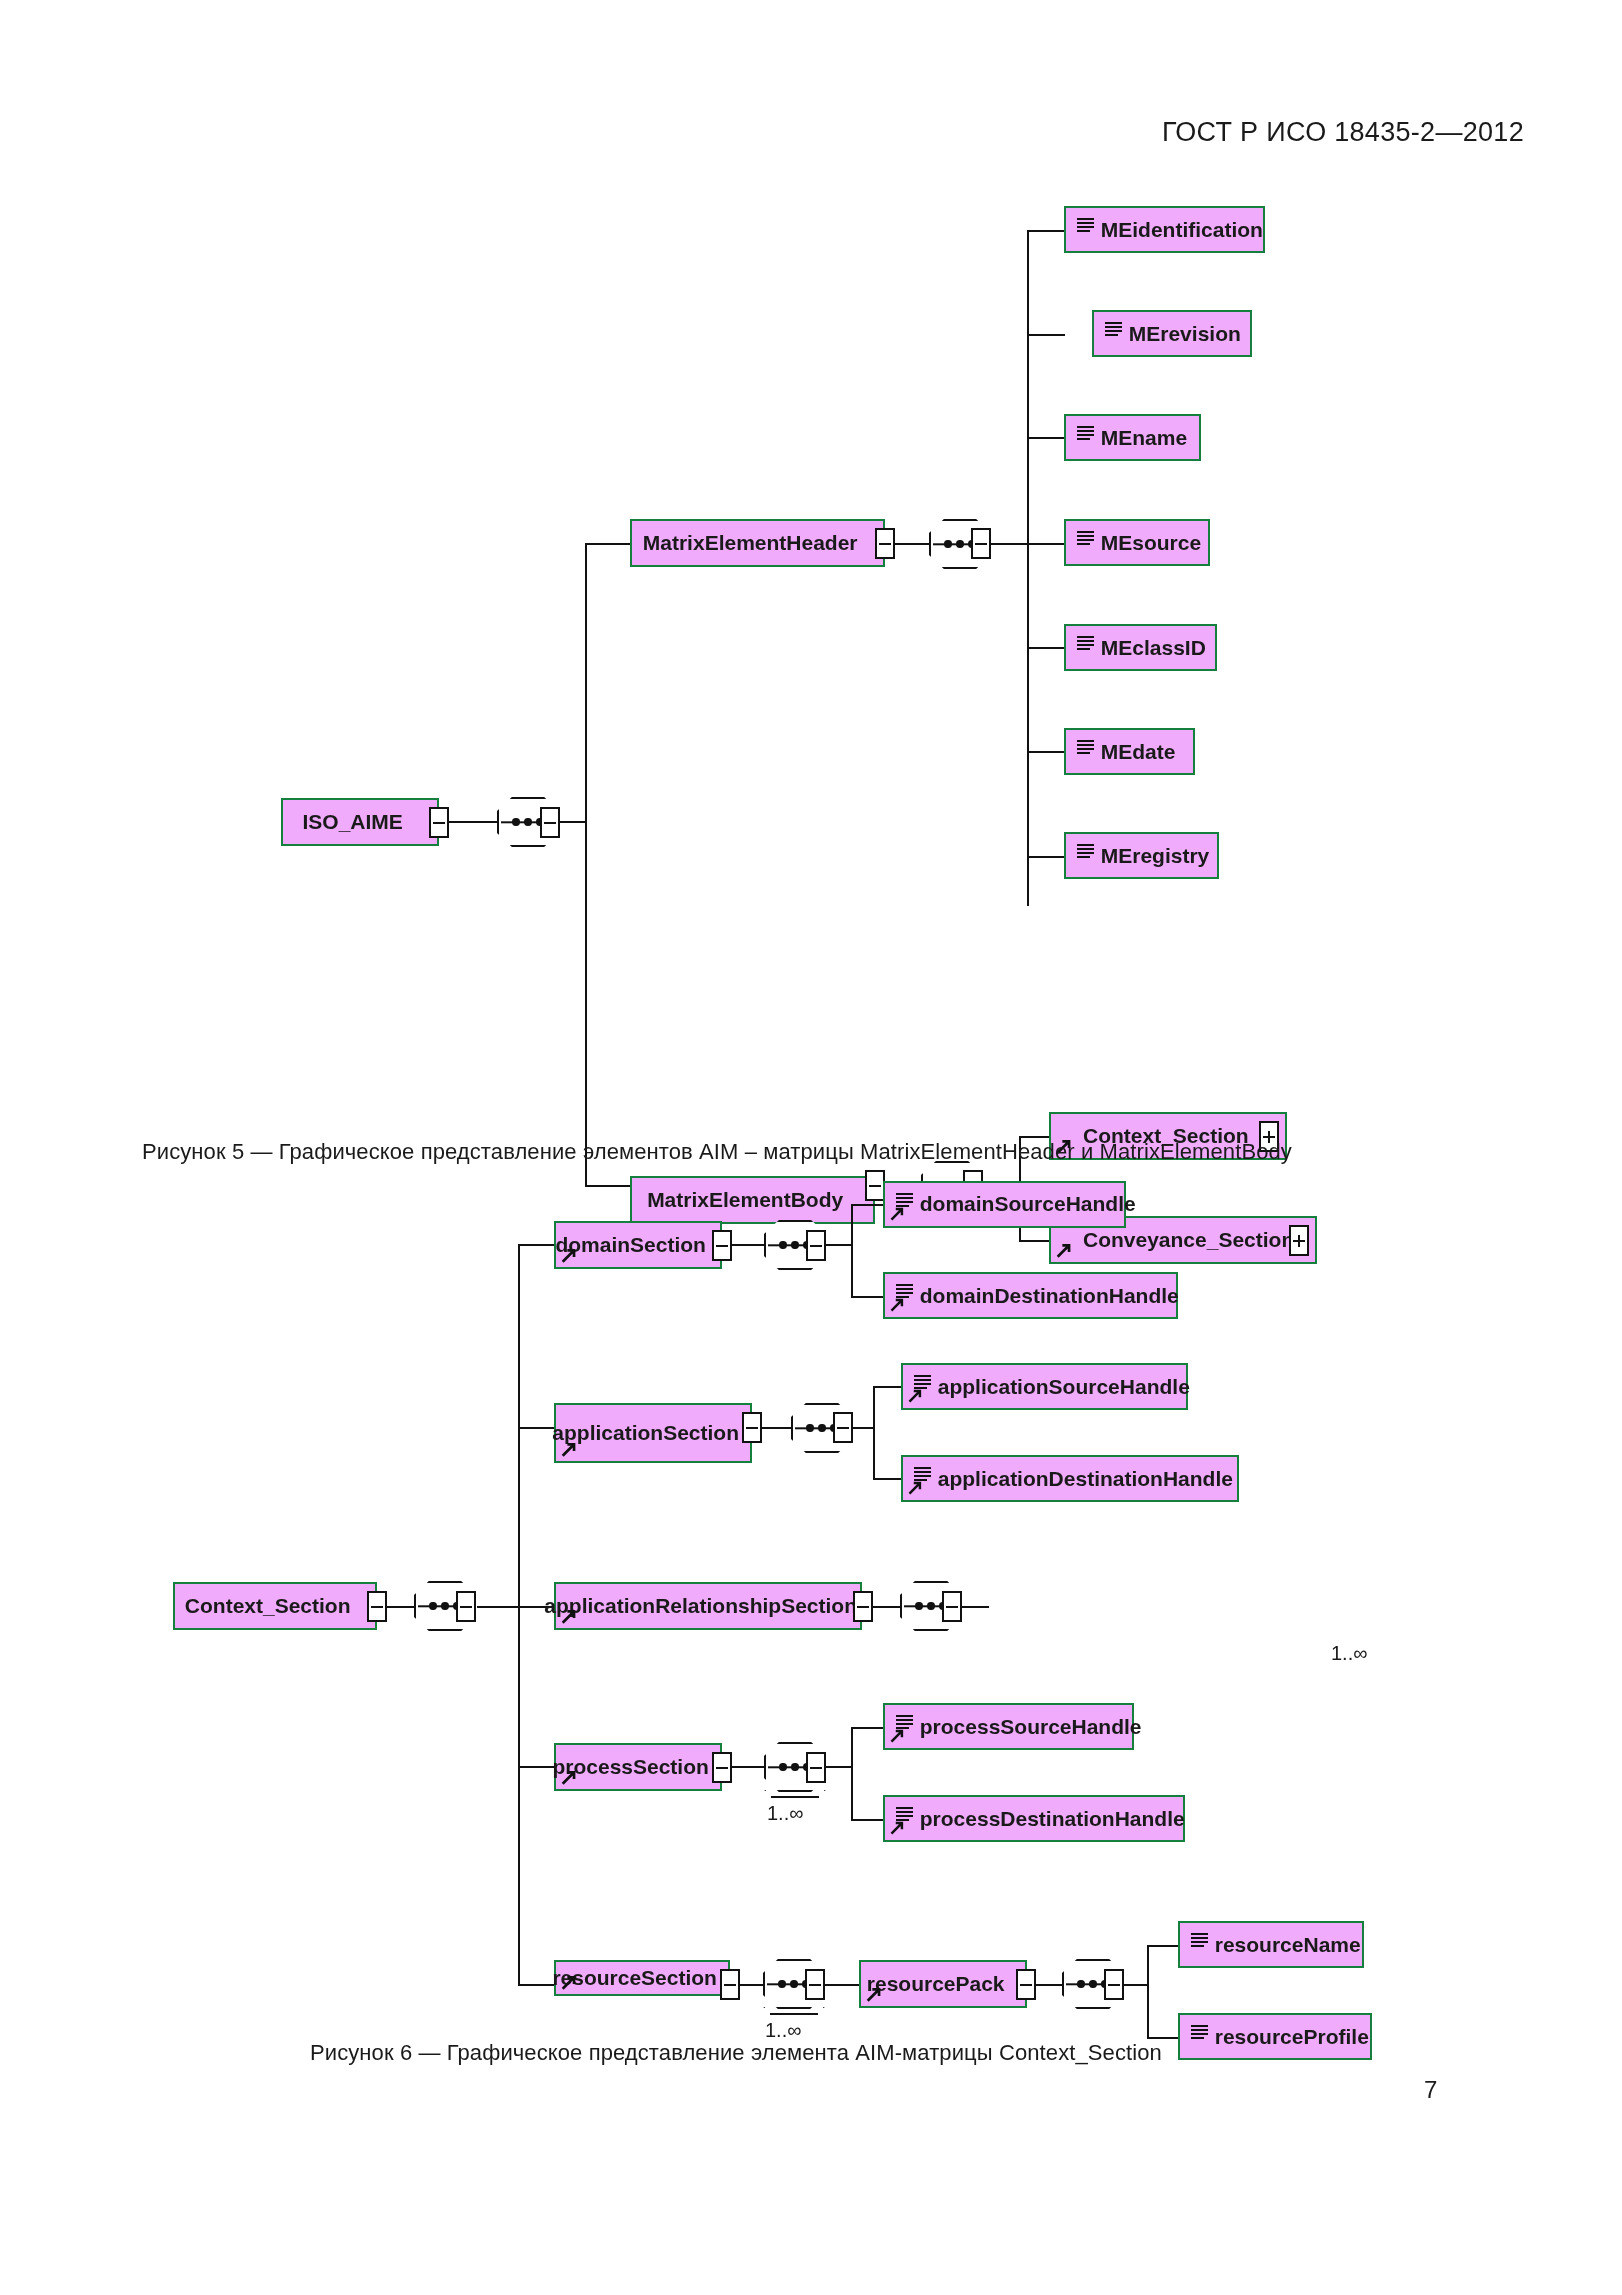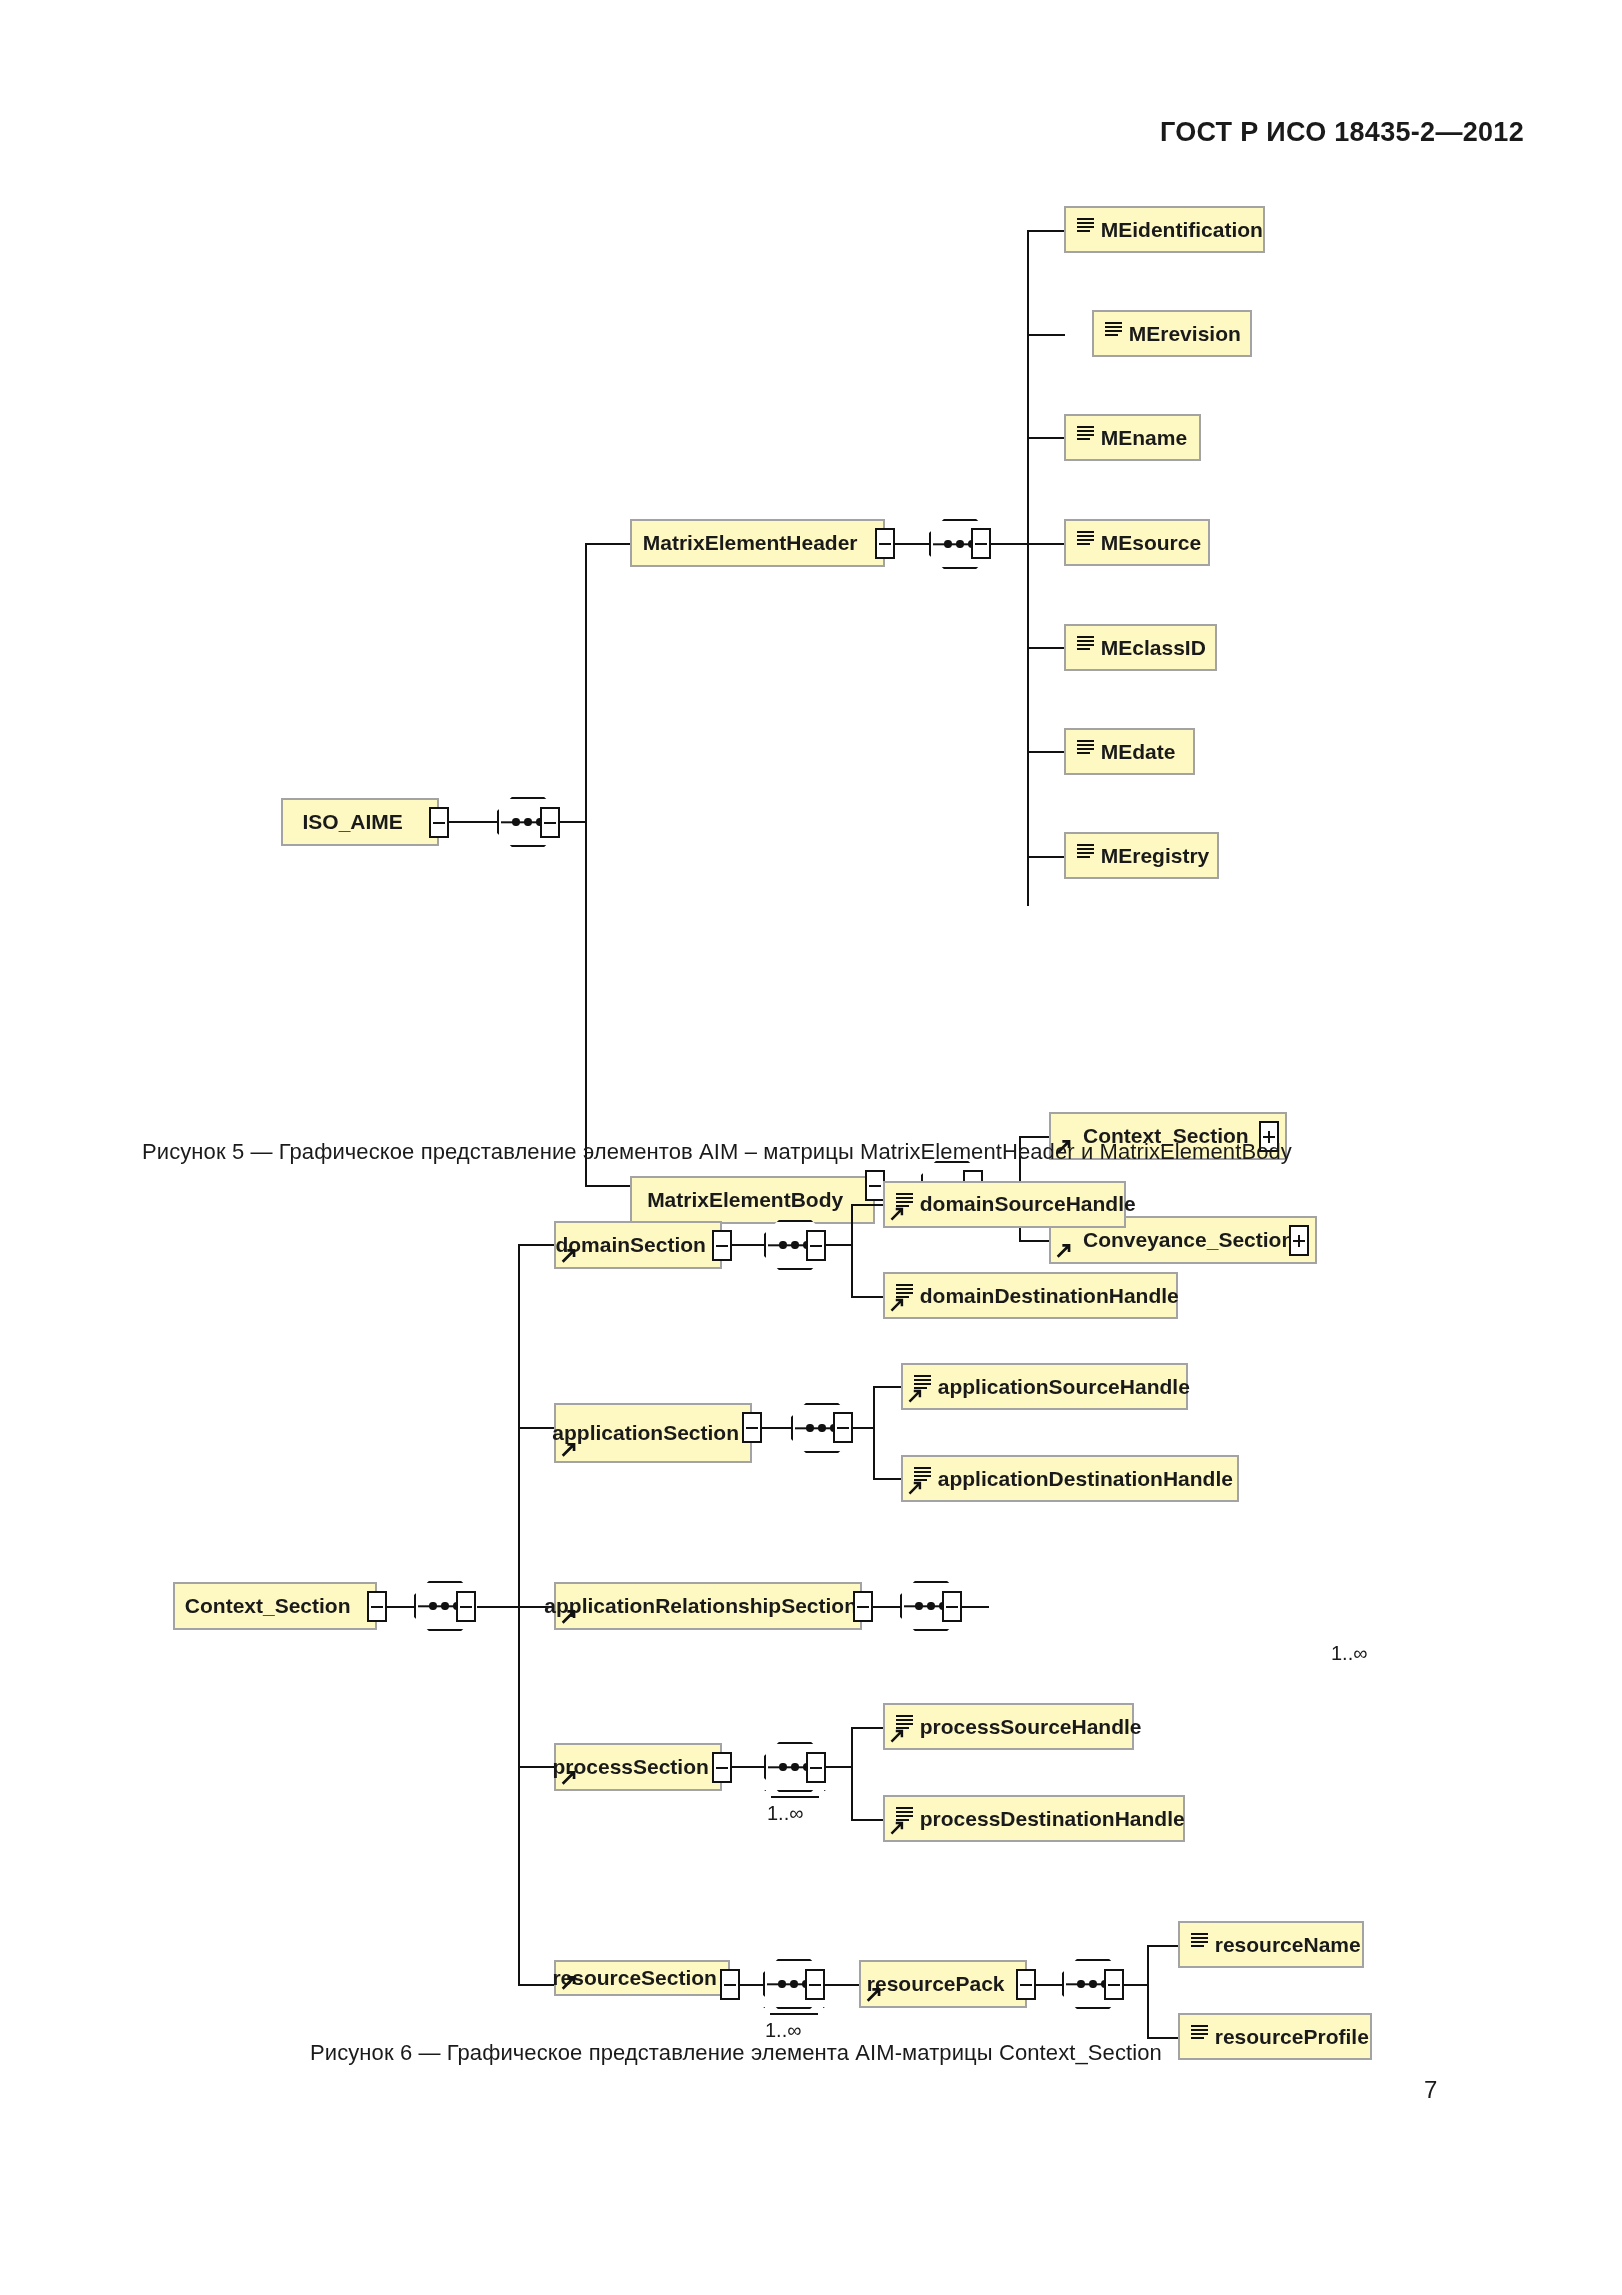--- a/index.html
+++ b/index.html
@@ -6,21 +6,21 @@
   body{
     width:1623px;height:2295px;position:relative;overflow:hidden;
     font-family:"Liberation Sans", sans-serif;
     color:#1a1a1a;
     -webkit-font-smoothing:antialiased;
   }
 
   
   .page-header{
     position:absolute; top:117px; right:99px;
-    font-size:27px; font-weight:700; letter-spacing:0.3px;
+    font-size:27px; font-weight:400; letter-spacing:0.3px;
     white-space:nowrap;
   }
 
   
   .page-number{
     position:absolute; left:1424px; top:2076px;
     font-size:24px; font-weight:400;
   }
 
   
@@ -32,21 +32,21 @@
   #caption-6{ left:310px; top:2040px; }
 
   
   .diagram{ position:absolute; }
   #diagram-5{ left:0; top:168px; width:1623px; height:952px; }
   #diagram-6{ left:0; top:1180px; width:1623px; height:851px; }
 
   
   .node{
     position:absolute; box-sizing:border-box;
-    background:#fef9c3; border:2px solid #a3a3a3;
+    background:#f0abfc; border:2px solid #15803d;
     display:flex; align-items:center;
     font-weight:700; white-space:nowrap;
   }
   .node .label{ display:block; }
 
   
   .node.container{ justify-content:center; font-size:21px; padding:16px 12px; }
   .node.container .label{ padding-right:14.7px; }
 
   

